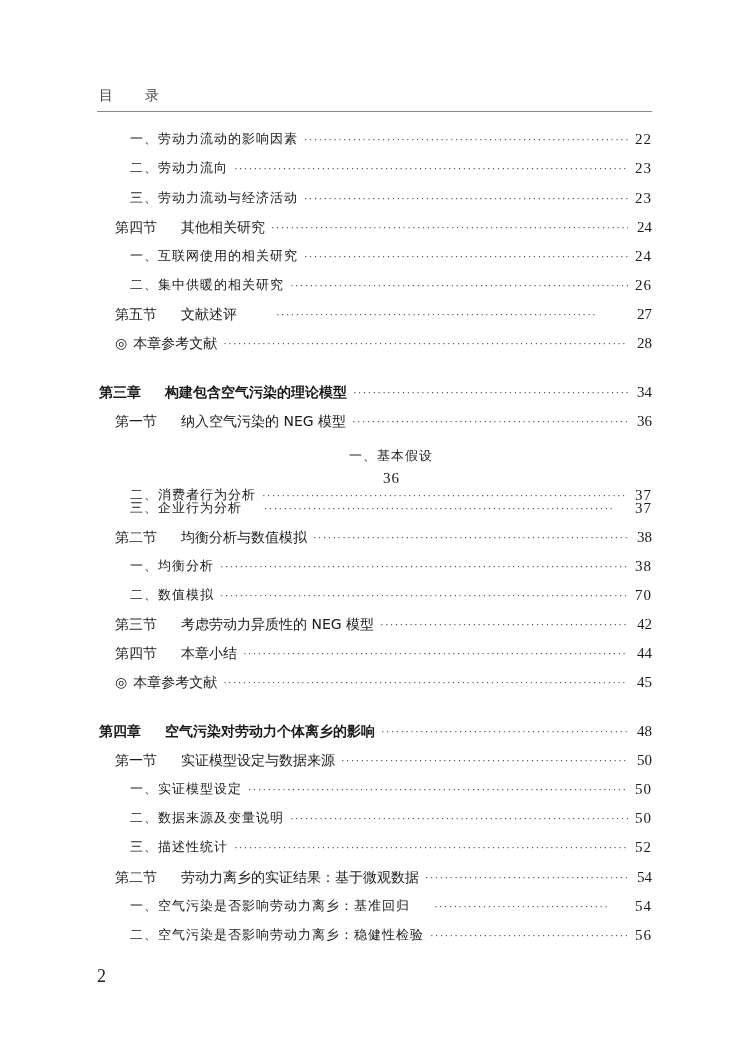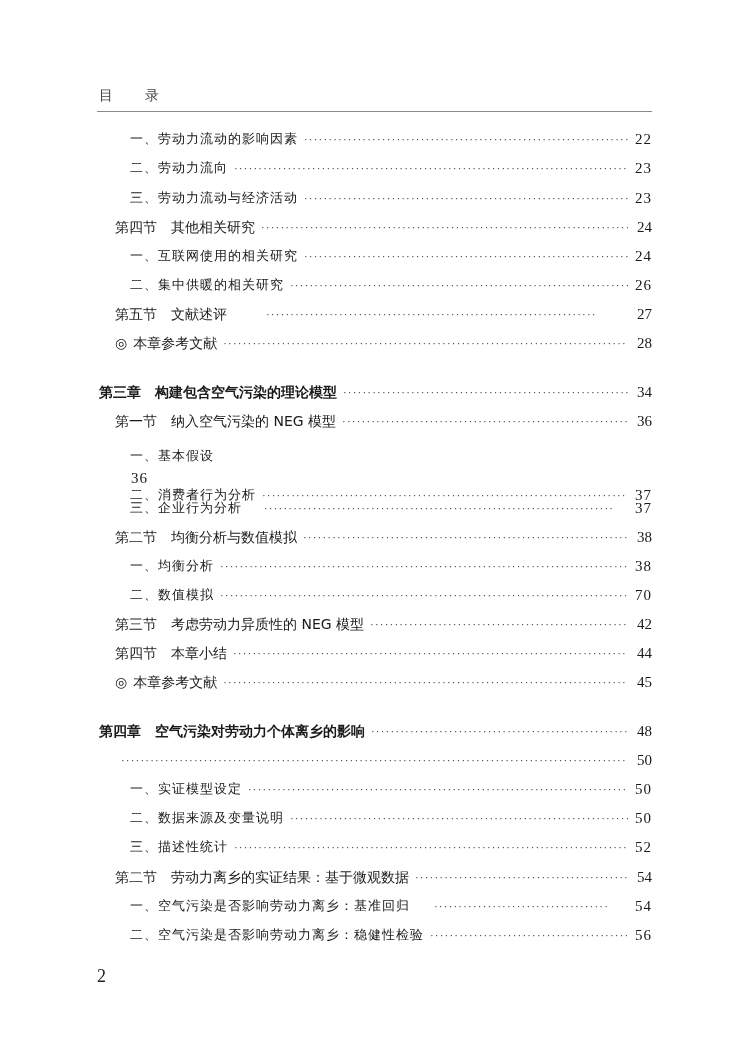--- a/index.html
+++ b/index.html
@@ -2,28 +2,28 @@
 <html><head>
 <meta charset="utf-8">
 <style>
   html, body { margin: 0; padding: 0; background: #ffffff; }
   body { width: 750px; height: 1048px; position: relative; overflow: hidden;
          font-family: "DejaVu Serif", "Liberation Serif", serif; color: #1a1a1a; }
   .header { position: absolute; left: 97px; top: 84px; width: 555px; height: 27px;
             border-bottom: 1.5px solid #8a8a8a; }
   .header-char { position: absolute; top: 3px; font-size: 14px; color: #444; }
   .toc { position: absolute; left: 99px; top: 128px; width: 553px; }
-  .row { position: absolute; left: 0; right: 0; height: 22px; display: flex; align-items: flex-start;
+  .row { position: absolute; left: 0; right: 0; height: 22px; display: flex; align-items: center;
          font-size: 14px; line-height: 22px; white-space: nowrap; }
   .row.chapter { font-weight: bold; font-family: "DejaVu Sans", "Liberation Sans", sans-serif; font-size: 14px; }
   .row.section { padding-left: 16px; font-family: "DejaVu Sans", "Liberation Sans", sans-serif; font-size: 14px; }
   .row.sub { padding-left: 31px; font-size: 13px; letter-spacing: 1px; }
   .row.ref { padding-left: 16px; font-family: "DejaVu Sans", "Liberation Sans", sans-serif; font-size: 14px; }
   .title { flex: 0 0 auto; }
-  .title .num { margin-right: 14px; }
+  .title .num { margin-right: 24px; }
   .leader { flex: 1 1 auto; overflow: hidden; margin: 0 6px; color: #333; font-size: 11px; letter-spacing: 1.2px;
             font-family: "Liberation Serif", serif; font-weight: normal; }
   .leader::before { content: "··························································································································································"; }
   .page { flex: 0 0 auto; font-family: "Liberation Serif", serif; font-size: 15px; font-weight: normal; text-align: right; min-width: 18px; }
   .footer-page { position: absolute; left: 97px; top: 966px; font-family: "Liberation Serif", serif; font-size: 18px; color: #222; }
 </style>
 </head>
 <body>
 
 <div class="header">
@@ -126,20 +126,21 @@
       <span class="title"><span class="num" style="margin-right: 6px;">◎</span><span>本章参考文献</span></span>
       <span class="leader"></span>
       <span class="page">45</span>
     </div>
     <div class="row chapter" style="top: 592px;">
       <span class="title"><span class="num">第四章</span><span>空气污染对劳动力个体离乡的影响</span></span>
       <span class="leader"></span>
       <span class="page">48</span>
     </div>
     <div class="row section" style="top: 621px;">
+      <span class="title"><span class="num">第一节</span><span>实证模型设定与数据来源</span></span>
       <span class="leader"></span>
       <span class="page">50</span>
     </div>
     <div class="row sub" style="top: 650px;">
       <span class="title"><span class="num" style="margin-right: 0px;">一、</span><span>实证模型设定</span></span>
       <span class="leader"></span>
       <span class="page">50</span>
     </div>
     <div class="row sub" style="top: 679px;">
       <span class="title"><span class="num" style="margin-right: 0px;">二、</span><span>数据来源及变量说明</span></span>

